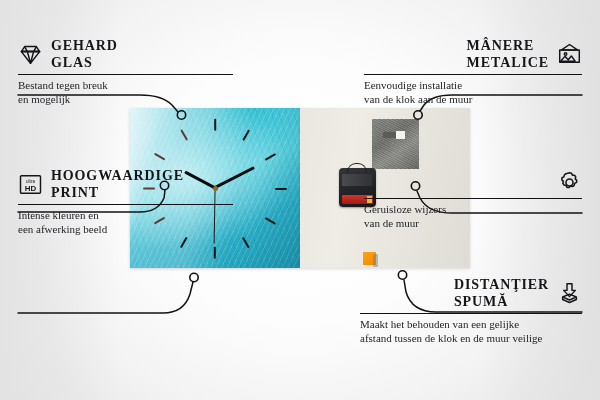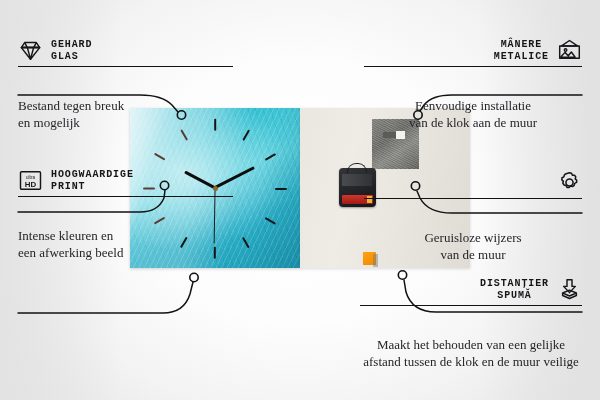--- a/index.html
+++ b/index.html
@@ -81,32 +81,31 @@
   #spacer{
     position:absolute;left:63px;top:144px;width:13px;height:13px;
     background:linear-gradient(150deg,#ffa212,#f08a00);
   }
   #spacer:after{content:"";position:absolute;left:10px;top:2px;width:5px;height:13px;background:rgba(120,120,118,.45);}
 
   
   .callout{position:absolute;width:215px;}
   .callout .head{display:flex;align-items:center;gap:8px;padding-bottom:3px;}
   .callout .title{
-    font-size:10px;letter-spacing:.9px;color:#16161a;line-height:1.18;font-weight:bold;
+    font-size:14px;letter-spacing:.9px;color:#16161a;line-height:1.18;font-weight:bold;
     text-transform:uppercase;
-    font-family:Liberation Mono, monospace;
   }
   .callout .rule{height:1.15px;background:#121214;width:100%;}
-  .callout .desc{font-size:13px;line-height:1.3;color:#25252a;padding-top:3px;margin-top:28px;}
+  .callout .desc{font-size:11px;line-height:1.3;color:#25252a;padding-top:3px;}
   .ico{width:25px;height:25px;flex:0 0 25px;color:#16161a;}
   .ico svg{display:block;width:25px;height:25px;}
   .left .head{justify-content:flex-start;}
   .left .title,.left .desc{text-align:left;}
   .right .head{justify-content:flex-end;}
-  .right .title,.right .desc{text-align:center;}
+  .right .title,.right .desc{text-align:left;}
   .right .head{flex-direction:row;}
 
   #c1{left:18px;top:38px;}
   #c2{left:18px;top:168px;}
   #c3{left:18px;top:277px;}
   #c4{left:364px;top:38px;width:218px;}
   #c5{left:364px;top:170px;width:218px;}
   #c6{left:360px;top:277px;width:222px;}
 
   #leaders{position:absolute;inset:0;width:600px;height:400px;pointer-events:none;}

